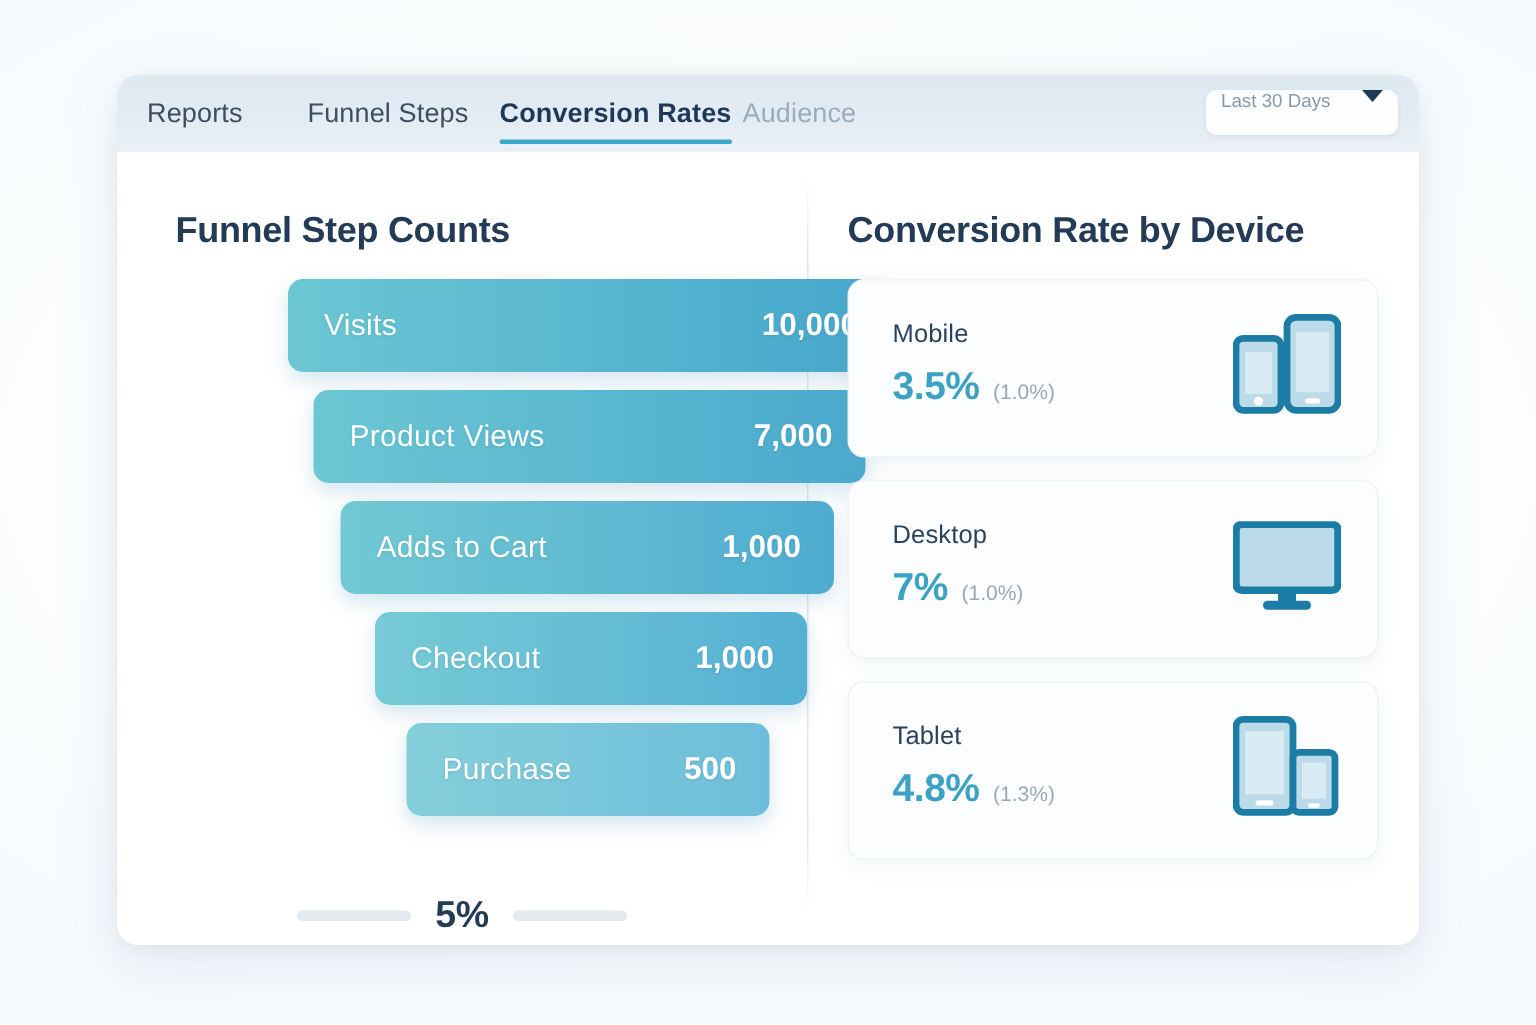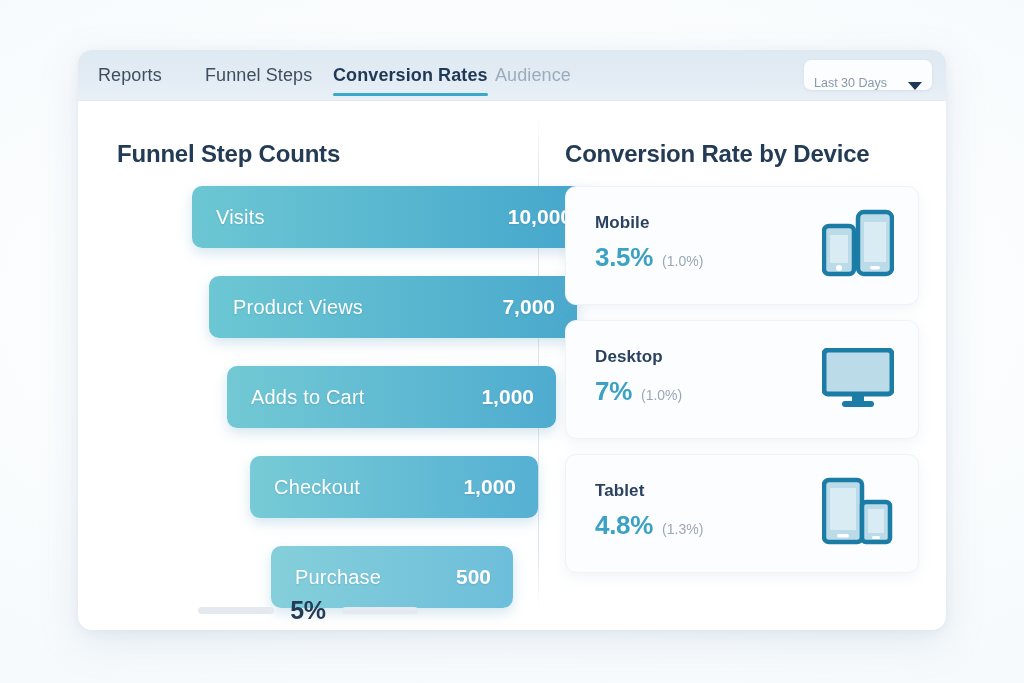--- a/index.html
+++ b/index.html
@@ -45,21 +45,21 @@
   .tab .underline {
     position:absolute; left:0; right:0; bottom:5px; height:3px;
     border-radius:2px; background:#3ba8c9;
   }
 
   #datepicker {
     position:absolute; right:14px; top:10px;
     width:128px; height:30px;
     background:#fbfdfe; border-radius:7px;
     box-shadow:0 1px 3px rgba(120,150,180,0.16);
-    display:flex; align-items:flex-end;
+    display:flex; align-items:flex-start;
     padding:0 10px;
   }
   #datepicker .dp-label {
     flex:1; font-size:12.5px; color:#8a99a8; white-space:nowrap;
   }
   .caret {
     width:0;height:0;
     border-left:7px solid transparent;
     border-right:7px solid transparent;
     border-top:8px solid #1f3855;
@@ -79,21 +79,21 @@
   .panel-title {
     position:absolute;
     font-size:24px; font-weight:bold; color:#243b56;
     letter-spacing:-.2px; white-space:nowrap;
   }
   #left  .panel-title { left:39px;  top:39px; }
   #right .panel-title { left:27px;  top:39px; }
 
   
   #funnel { position:absolute; left:0; top:85px; width:460px; }
-  .fn-row { position:relative; height:90px;text-decoration:underline; }
+  .fn-row { position:relative; height:74px;text-decoration:underline; }
   .fn-bar {
     position:absolute; top:0; height:62px;
     border-radius:10px;
     display:flex; align-items:center;
     padding:0 22px 0 24px;
     color:#ffffff;
     box-shadow:0 5px 13px rgba(90,160,195,0.26);
   }
   .fn-label { flex:1; font-size:20px; white-space:nowrap; letter-spacing:.2px;
               text-shadow:0 1px 2px rgba(40,90,120,0.18); }
@@ -110,21 +110,21 @@
 
   
   #devices { position:absolute; left:27px; top:85px; width:354px; }
   .dev-card {
     position:relative; height:119px; margin-bottom:15px;
     background:#fcfdfe; border-radius:11px;
     border:1px solid #eef3f7;
     box-shadow:0 4px 13px rgba(140,170,195,0.13);
   }
   .dev-text { position:absolute; left:29px; top:26px; }
-  .dev-name { font-size:17px; font-weight:bold; color:#2a4260; letter-spacing:.1px; }
+  .dev-name { font-size:17px; font-weight:normal; color:#2a4260; letter-spacing:.1px; }
   .dev-nums { margin-top:9px; display:flex; align-items:baseline; gap:9px; }
   .dev-rate  { font-size:26px; font-weight:bold; color:#3ba2c4; letter-spacing:-.3px; }
   .dev-delta { font-size:14px; color:#9aa8b5; }
   .dev-icon { position:absolute; right:24px; top:50%; transform:translateY(-50%); }
 </style>
 </head>
 <body>
 
 <div id="stage">
   <div id="window">

